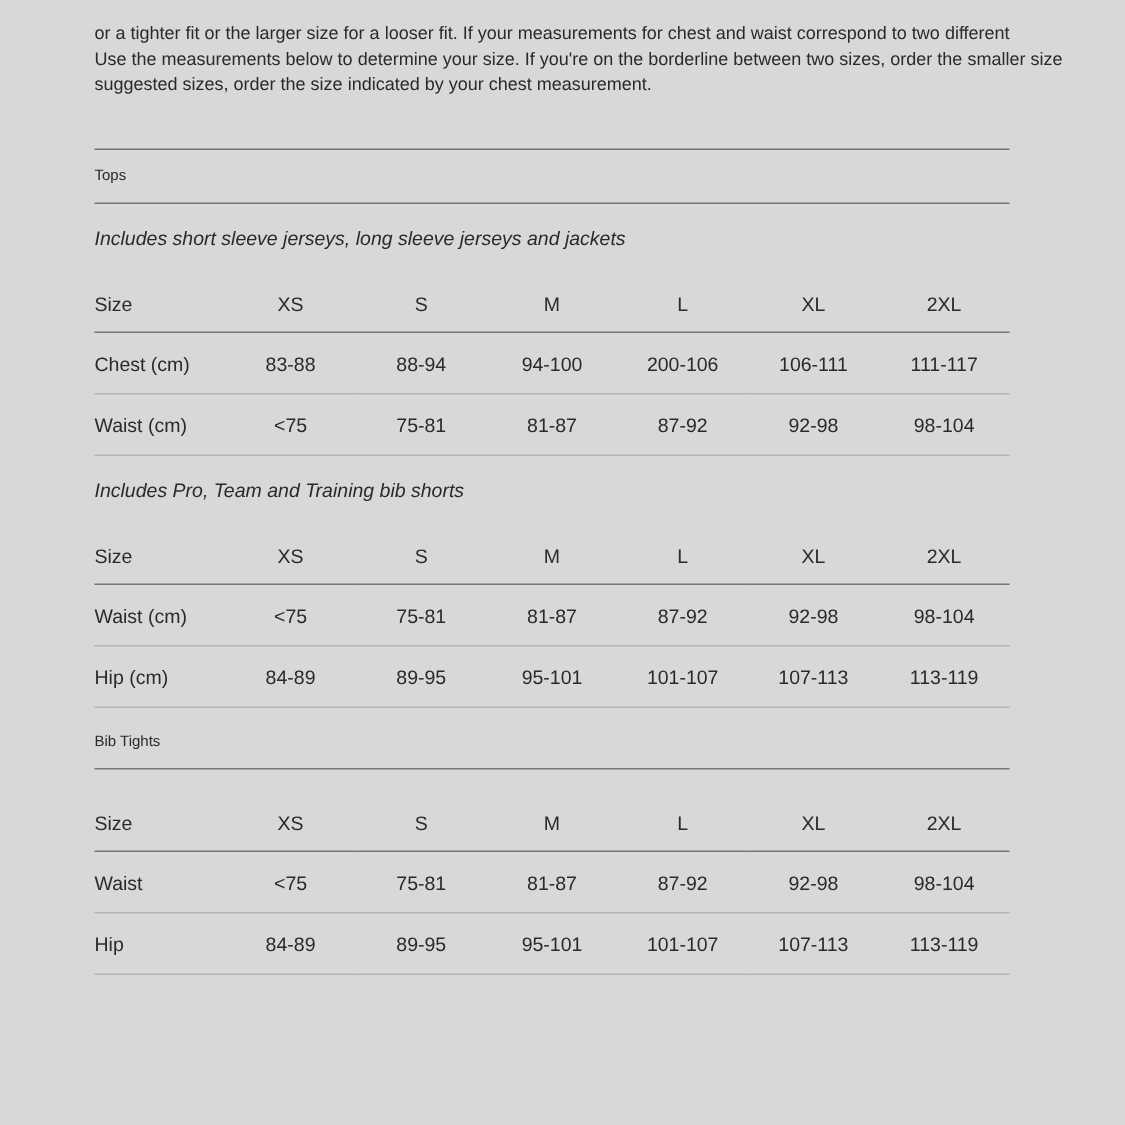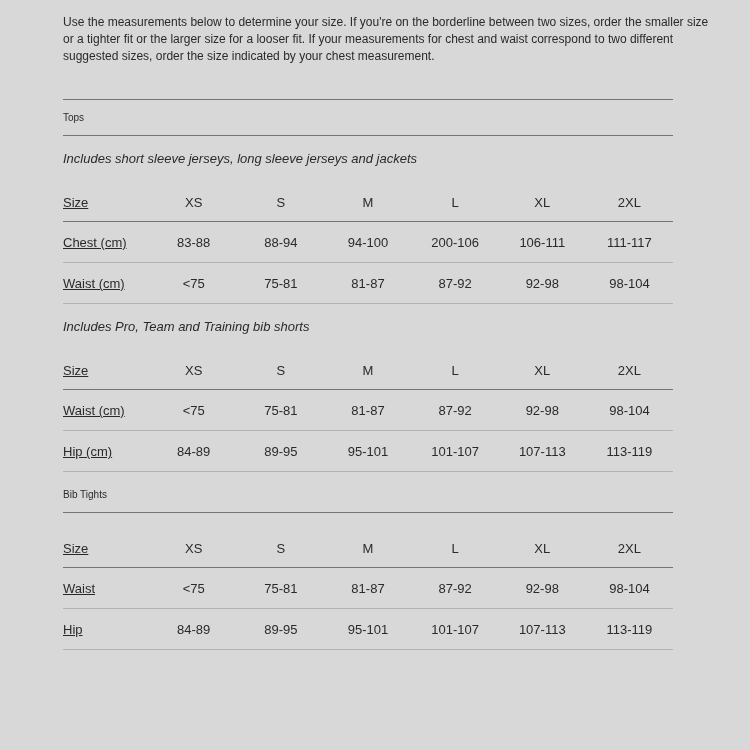--- a/index.html
+++ b/index.html
@@ -50,29 +50,29 @@
     padding: 14px 0 10px;
     line-height: 16px;
     border-bottom: 1px solid var(--rule-dark, #757575);
   }
   table.size-table tbody td {
     text-align: center;
     padding: 13px 0 11px;
     line-height: 16px;
     border-bottom: 1px solid var(--rule-light, #b3b3b3);
   }
-  table.size-table .label-col { text-align: left; text-decoration: underline; }
+  table.size-table .label-col { text-align: left; }
 </style>
 </head>
 <body>
 
 <main class="guide">
   <div class="intro" id="intro">
+      <div class="intro-line">or a tighter fit or the larger size for a looser fit. If your measurements for chest and waist correspond to two different</div>
       <div class="intro-line">Use the measurements below to determine your size. If you're on the borderline between two sizes, order the smaller size</div>
-      <div class="intro-line">or a tighter fit or the larger size for a looser fit. If your measurements for chest and waist correspond to two different</div>
       <div class="intro-line">suggested sizes, order the size indicated by your chest measurement.</div>
     </div>
   <div id="sections">
   <section class="size-section">
     <h2 class="sec-heading">Tops</h2>
     <p class="sec-note">Includes short sleeve jerseys, long sleeve jerseys and jackets</p>
     <table class="size-table">
       <thead>
         <tr>
               <th class="label-col">Size</th>

